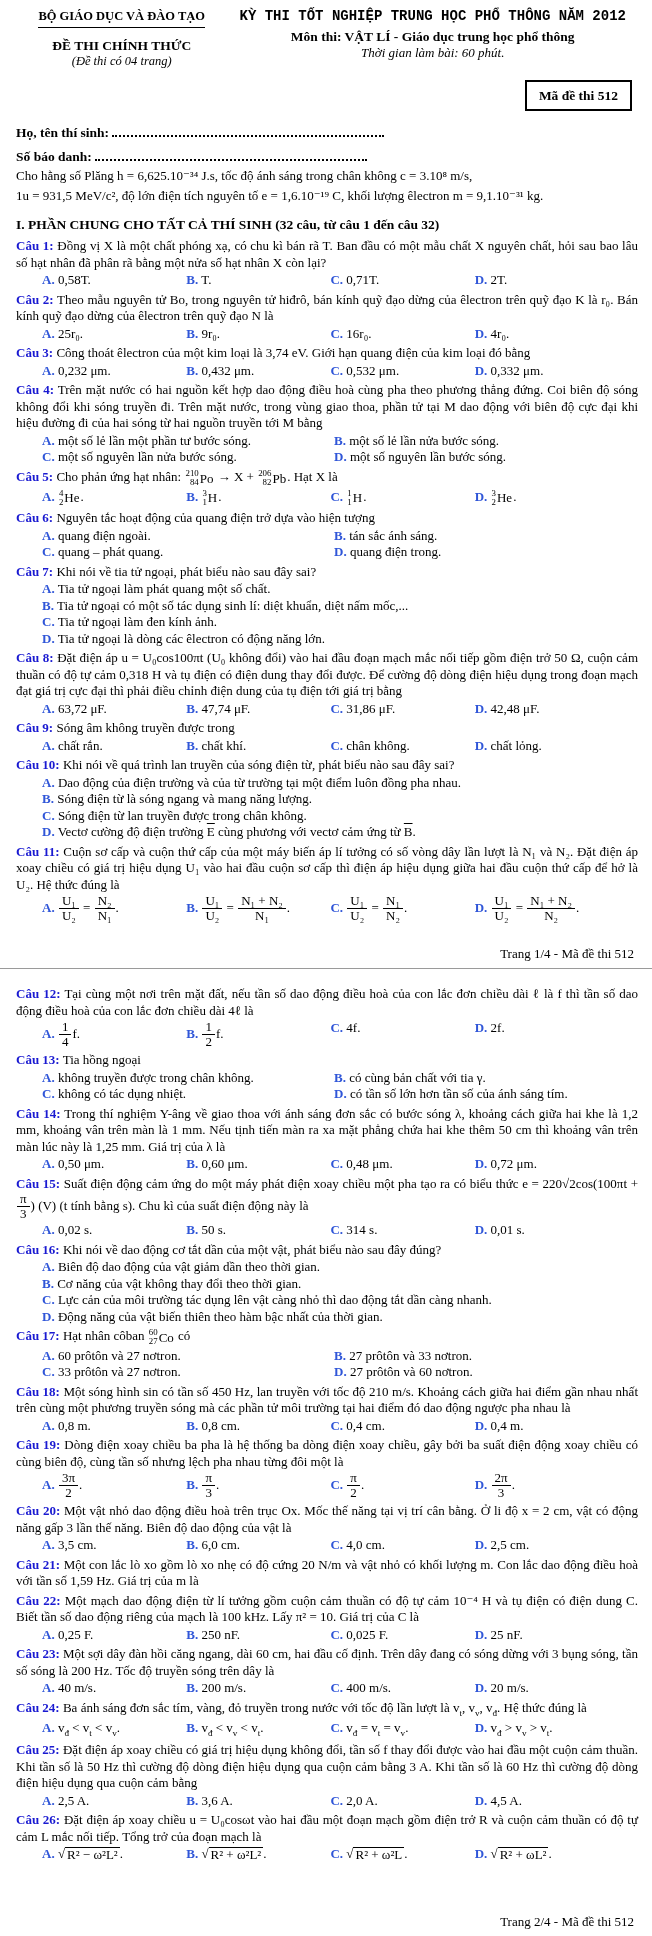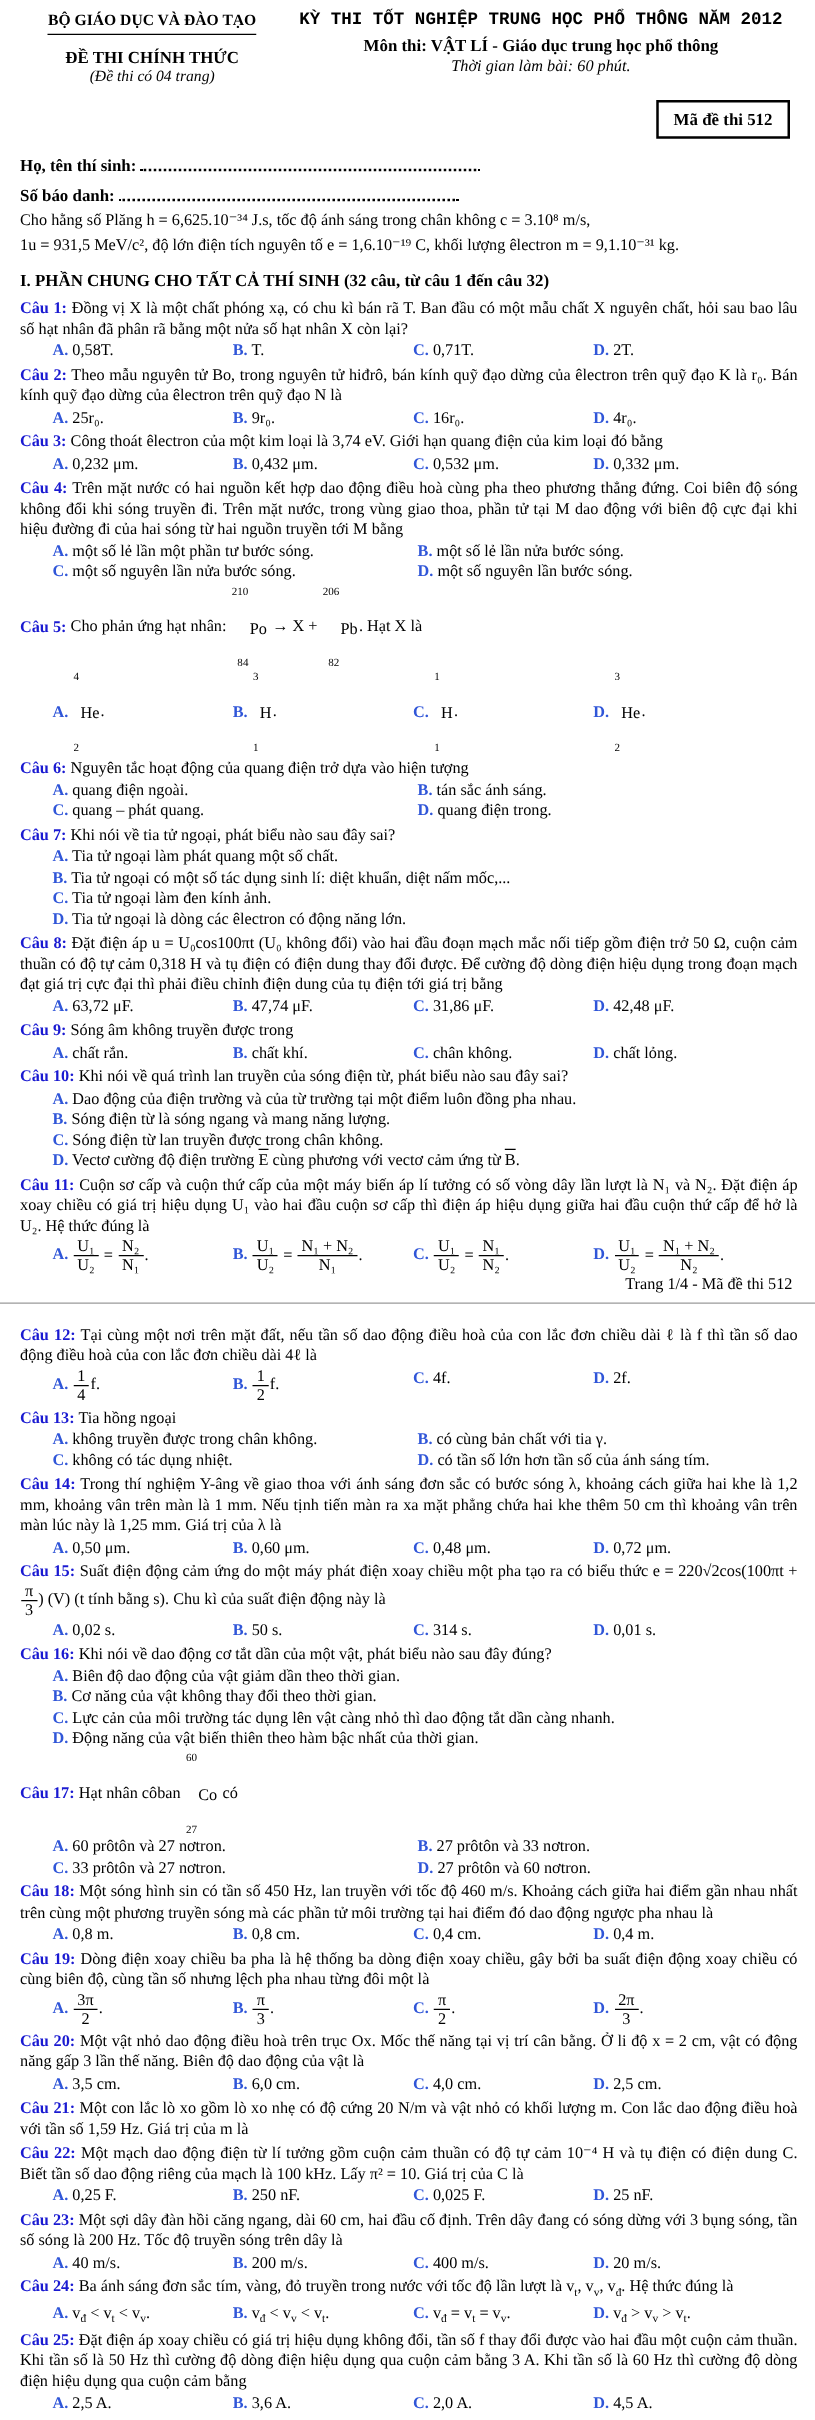--- a/index.html
+++ b/index.html
@@ -53,21 +53,21 @@
   .cols-1 .opt{flex:0 0 100%;max-width:100%;}
   .okey{color:var(--oblue);font-weight:bold;}
   
   .frac{display:inline-flex;flex-direction:column;align-items:center;vertical-align:middle;line-height:1.08;margin:0 1px;}
   .fnum{padding:0 3px;border-bottom:1px solid #000;}
   .fden{padding:0 3px;}
   .sqrt{display:inline-flex;align-items:flex-start;vertical-align:middle;}
   .rsign{line-height:1.15;}
   .radicand{border-top:1px solid #000;padding:0 2px;line-height:1.15;}
   .nuc{display:inline-flex;align-items:center;vertical-align:middle;margin:0 1px;}
-  .nucs{display:inline-flex;flex-direction:column;font-size:0.68em;line-height:1.05;text-align:right;margin-right:1px;gap:48px;}
+  .nucs{display:inline-flex;flex-direction:column;font-size:0.68em;line-height:1.05;text-align:right;margin-right:1px;}
   .nsym{line-height:1;}
   .ol{text-decoration:overline;}
   sub{font-size:0.7em;}
   .page-footer{margin:auto 4px 0 0;text-align:right;font-size:13px;}
 </style>
 </head>
 <body>
 
 <div class="page">
   <div class="header">
@@ -323,21 +323,21 @@
               <span class="nsym">Co</span>
             </span> có</span></p>
         <div class="opts cols-2">
           <span class="opt"><b class="okey">A.</b> <span>60 prôtôn và 27 nơtron.</span></span>
           <span class="opt"><b class="okey">B.</b> <span>27 prôtôn và 33 nơtron.</span></span>
           <span class="opt"><b class="okey">C.</b> <span>33 prôtôn và 27 nơtron.</span></span>
           <span class="opt"><b class="okey">D.</b> <span>27 prôtôn và 60 nơtron.</span></span>
         </div>
       </div>
       <div class="question">
-        <p class="qtext"><b class="qlabel">Câu 18:</b> <span>Một sóng hình sin có tần số 450 Hz, lan truyền với tốc độ 460 m/s. Khoảng cách giữa hai điểm gần nhau nhất trên cùng một phương truyền sóng mà các phần tử môi trường tại hai điểm đó dao động ngược pha nhau là</span></p>
+        <p class="qtext"><b class="qlabel">Câu 18:</b> <span>Một sóng hình sin có tần số 450 Hz, lan truyền với tốc độ 210 m/s. Khoảng cách giữa hai điểm gần nhau nhất trên cùng một phương truyền sóng mà các phần tử môi trường tại hai điểm đó dao động ngược pha nhau là</span></p>
         <div class="opts cols-4">
           <span class="opt"><b class="okey">A.</b> <span>0,8 m.</span></span>
           <span class="opt"><b class="okey">B.</b> <span>0,8 cm.</span></span>
           <span class="opt"><b class="okey">C.</b> <span>0,4 cm.</span></span>
           <span class="opt"><b class="okey">D.</b> <span>0,4 m.</span></span>
         </div>
       </div>
       <div class="question">
         <p class="qtext"><b class="qlabel">Câu 19:</b> <span>Dòng điện xoay chiều ba pha là hệ thống ba dòng điện xoay chiều, gây bởi ba suất điện động xoay chiều có cùng biên độ, cùng tần số nhưng lệch pha nhau từng đôi một là</span></p>
         <div class="opts cols-4">

